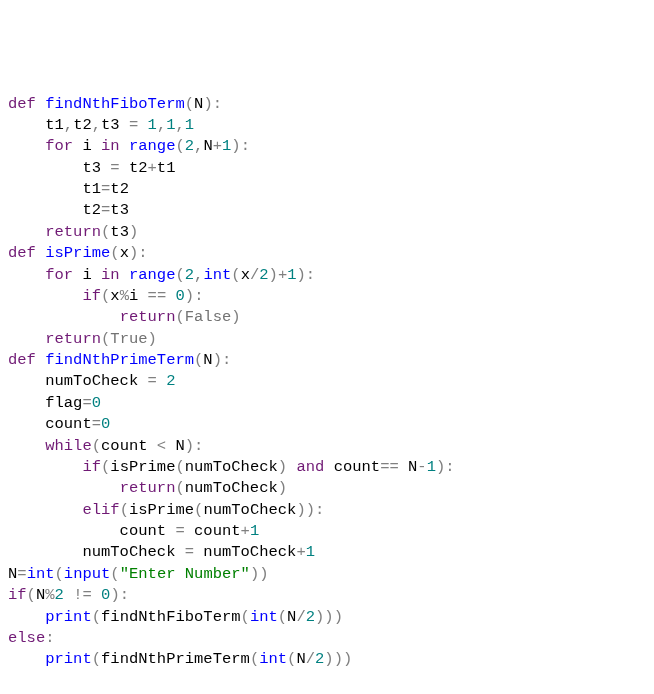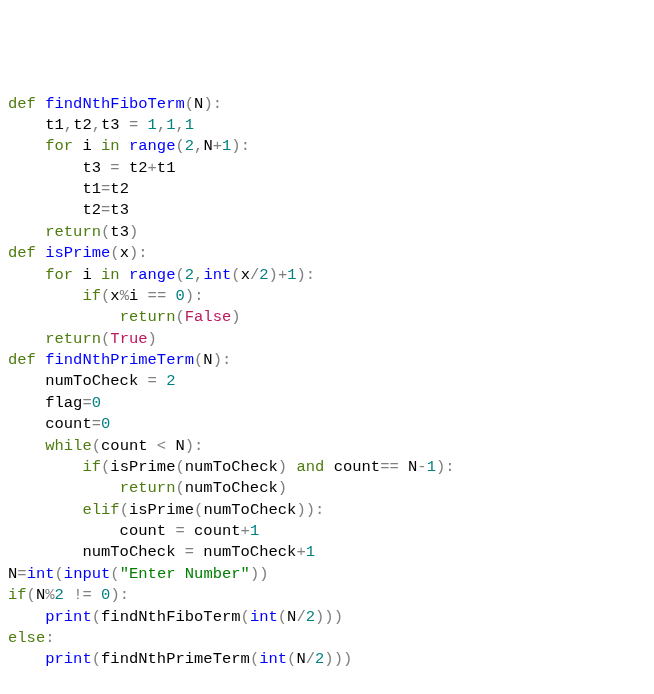--- a/index.html
+++ b/index.html
@@ -7,26 +7,26 @@
     padding: 8px;
     background: #ffffff;
     font-family: "Courier New", Courier, monospace;
     font-size: 15.5px;
     line-height: 1.38;
     color: #000000;
     white-space: pre;
     width: 654px;
     box-sizing: border-box;
   }
-  .kw  { color: #4d7c0f; }   
+  .kw  { color: #701a75; }   
   .fn  { color: #0000ff; }   
   .op  { color: #808080; }   
   .num { color: #008080; }   
   .str { color: #008000; }   
-  .bl  { color: #be185d; }   
+  .bl  { color: #737373; }   
 </style>
 </head>
 <body>
 
 
 
 <div id="code-host"><div><span class="kw">def </span><span class="fn">findNthFiboTerm</span><span class="op">(</span><span>N</span><span class="op">)</span><span class="op">:</span></div><div><span>    t1</span><span class="op">,</span><span>t2</span><span class="op">,</span><span>t3 </span><span class="op">=</span><span> </span><span class="num">1</span><span class="op">,</span><span class="num">1</span><span class="op">,</span><span class="num">1</span></div><div><span>    </span><span class="kw">for</span><span> i </span><span class="kw">in</span><span> </span><span class="fn">range</span><span class="op">(</span><span class="num">2</span><span class="op">,</span><span>N</span><span class="op">+</span><span class="num">1</span><span class="op">)</span><span class="op">:</span></div><div><span>        t3 </span><span class="op">=</span><span> t2</span><span class="op">+</span><span>t1</span></div><div><span>        t1</span><span class="op">=</span><span>t2</span></div><div><span>        t2</span><span class="op">=</span><span>t3</span></div><div><span>    </span><span class="kw">return</span><span class="op">(</span><span>t3</span><span class="op">)</span></div><div><span></span></div><div><span class="kw">def </span><span class="fn">isPrime</span><span class="op">(</span><span>x</span><span class="op">)</span><span class="op">:</span></div><div><span>    </span><span class="kw">for</span><span> i </span><span class="kw">in</span><span> </span><span class="fn">range</span><span class="op">(</span><span class="num">2</span><span class="op">,</span><span class="fn">int</span><span class="op">(</span><span>x</span><span class="op">/</span><span class="num">2</span><span class="op">)</span><span class="op">+</span><span class="num">1</span><span class="op">)</span><span class="op">:</span></div><div><span>        </span><span class="kw">if</span><span class="op">(</span><span>x</span><span class="op">%</span><span>i </span><span class="op">==</span><span> </span><span class="num">0</span><span class="op">)</span><span class="op">:</span></div><div><span>            </span><span class="kw">return</span><span class="op">(</span><span class="bl">False</span><span class="op">)</span></div><div><span>    </span><span class="kw">return</span><span class="op">(</span><span class="bl">True</span><span class="op">)</span></div><div><span></span></div><div><span class="kw">def </span><span class="fn">findNthPrimeTerm</span><span class="op">(</span><span>N</span><span class="op">)</span><span class="op">:</span></div><div><span>    numToCheck </span><span class="op">=</span><span> </span><span class="num">2</span></div><div><span>    flag</span><span class="op">=</span><span class="num">0</span></div><div><span>    count</span><span class="op">=</span><span class="num">0</span></div><div><span>    </span><span class="kw">while</span><span class="op">(</span><span>count </span><span class="op">&lt;</span><span> N</span><span class="op">)</span><span class="op">:</span></div><div><span>        </span><span class="kw">if</span><span class="op">(</span><span>isPrime</span><span class="op">(</span><span>numToCheck</span><span class="op">)</span><span> </span><span class="kw">and</span><span> count</span><span class="op">==</span><span> N</span><span class="op">-</span><span class="num">1</span><span class="op">)</span><span class="op">:</span></div><div><span>            </span><span class="kw">return</span><span class="op">(</span><span>numToCheck</span><span class="op">)</span></div><div><span>        </span><span class="kw">elif</span><span class="op">(</span><span>isPrime</span><span class="op">(</span><span>numToCheck</span><span class="op">)</span><span class="op">)</span><span class="op">:</span></div><div><span>            count </span><span class="op">=</span><span> count</span><span class="op">+</span><span class="num">1</span></div><div><span>        numToCheck </span><span class="op">=</span><span> numToCheck</span><span class="op">+</span><span class="num">1</span></div><div><span></span></div><div><span>N</span><span class="op">=</span><span class="fn">int</span><span class="op">(</span><span class="fn">input</span><span class="op">(</span><span class="str">"Enter Number"</span><span class="op">)</span><span class="op">)</span></div><div><span class="kw">if</span><span class="op">(</span><span>N</span><span class="op">%</span><span class="num">2</span><span> </span><span class="op">!=</span><span> </span><span class="num">0</span><span class="op">)</span><span class="op">:</span></div><div><span>    </span><span class="fn">print</span><span class="op">(</span><span>findNthFiboTerm</span><span class="op">(</span><span class="fn">int</span><span class="op">(</span><span>N</span><span class="op">/</span><span class="num">2</span><span class="op">)</span><span class="op">)</span><span class="op">)</span></div><div><span class="kw">else</span><span class="op">:</span></div><div><span>    </span><span class="fn">print</span><span class="op">(</span><span>findNthPrimeTerm</span><span class="op">(</span><span class="fn">int</span><span class="op">(</span><span>N</span><span class="op">/</span><span class="num">2</span><span class="op">)</span><span class="op">)</span><span class="op">)</span></div></div>
 
 
 

